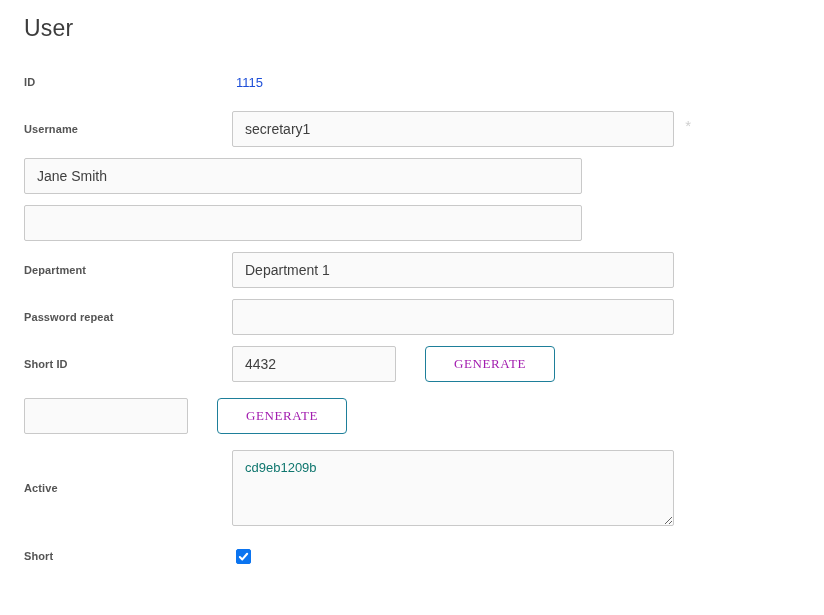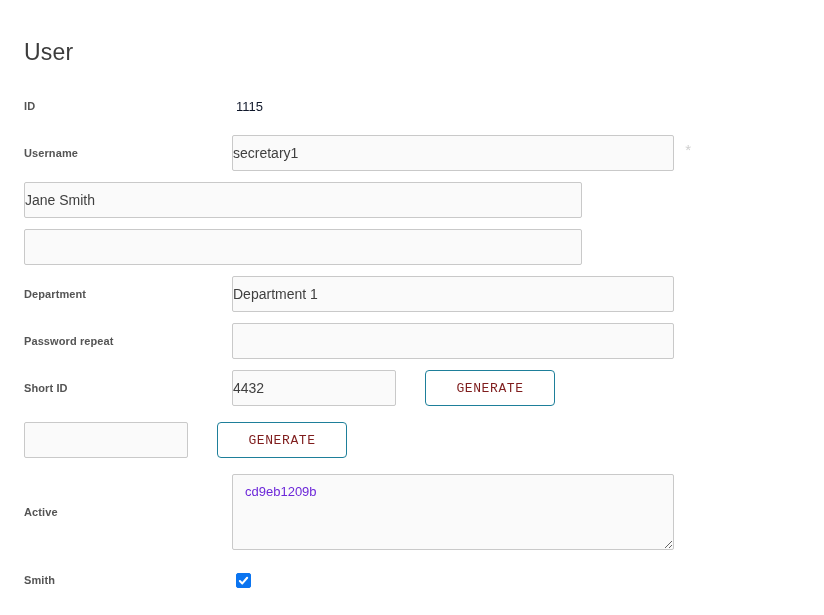--- a/index.html
+++ b/index.html
@@ -6,21 +6,20 @@
   html, body {
     margin: 0; padding: 0;
     width: 824px; height: 615px;
     background: #ffffff;
     font-family: "Liberation Sans", sans-serif;
     overflow: hidden;
   }
   .page {
     padding: 14px 34px 0 24px;
     width: 708px;
-    margin-top: 24px;
   }
   h1.page-title {
     margin: 0 0 22px 0;
     font-size: 23px;
     line-height: 28px;
     font-weight: 400;
     color: #3c3c3c;
     letter-spacing: 0.2px;
   }
   .row {
@@ -41,30 +40,30 @@
   }
   .field {
     flex: 1;
     max-width: 558px;
     position: relative;
     display: flex;
     align-items: center;
   }
   .static-value {
     font-size: 13px;
-    color: #0f172a;
+    color: #1d4ed8;
     padding-left: 4px;
   }
   .text-input {
     width: 100%;
     height: 36px;
     background: #fafafa;
     border: 1px solid #c9c9c9;
     border-radius: 2px;
-    padding: 0 0;
+    padding: 0 12px;
     font-family: "Liberation Sans", sans-serif;
     font-size: 14px;
     color: #3f3f3f;
     outline: none;
   }
   .text-input.short {
     width: 164px;
     flex: none;
   }
   .required-marker {
@@ -75,38 +74,38 @@
     color: #cfcfcf;
     user-select: none;
   }
   .generate-btn {
     width: 130px;
     height: 36px;
     margin-left: 29px;
     background: #ffffff;
     border: 1px solid #1e7f9a;
     border-radius: 4px;
-    color: #7f1d1d;
-    font-family: Liberation Mono, monospace;
+    color: #a21caf;
+    font-family: Liberation Serif, serif;
     font-size: 13px;
     font-weight: 500;
     letter-spacing: 0.6px;
     cursor: pointer;
     text-align: center;
   }
   .cards-textarea {
     width: 100%;
     height: 76px;
     background: #fafafa;
     border: 1px solid #c9c9c9;
     border-radius: 2px;
     padding: 9px 12px;
     font-family: "Liberation Sans", sans-serif;
     font-size: 13px;
-    color: #6d28d9;
+    color: #0f766e;
     resize: both;
     outline: none;
   }
   .checkbox {
     width: 15px;
     height: 15px;
     margin-left: 4px;
     border: 1px solid #9b9b9b;
     border-radius: 2px;
     background: #ffffff;
@@ -188,21 +187,21 @@
   </div>
 
   <div class="row row-cards">
     <label class="label">Active</label>
     <div class="field">
       <textarea class="cards-textarea" style="">cd9eb1209b</textarea>
     </div>
   </div>
 
   <div class="row row-active">
-    <label class="label">Smith</label>
+    <label class="label">Short</label>
     <div class="field">
       <span class="checkbox checked">
         <svg width="11" height="11" viewBox="0 0 12 12">
           <polyline points="2,6.5 4.7,9.2 10,3" fill="none" stroke="#ffffff" stroke-width="2.2" stroke-linecap="round" stroke-linejoin="round"></polyline>
         </svg>
       </span>
     </div>
   </div>
 
 </div>

